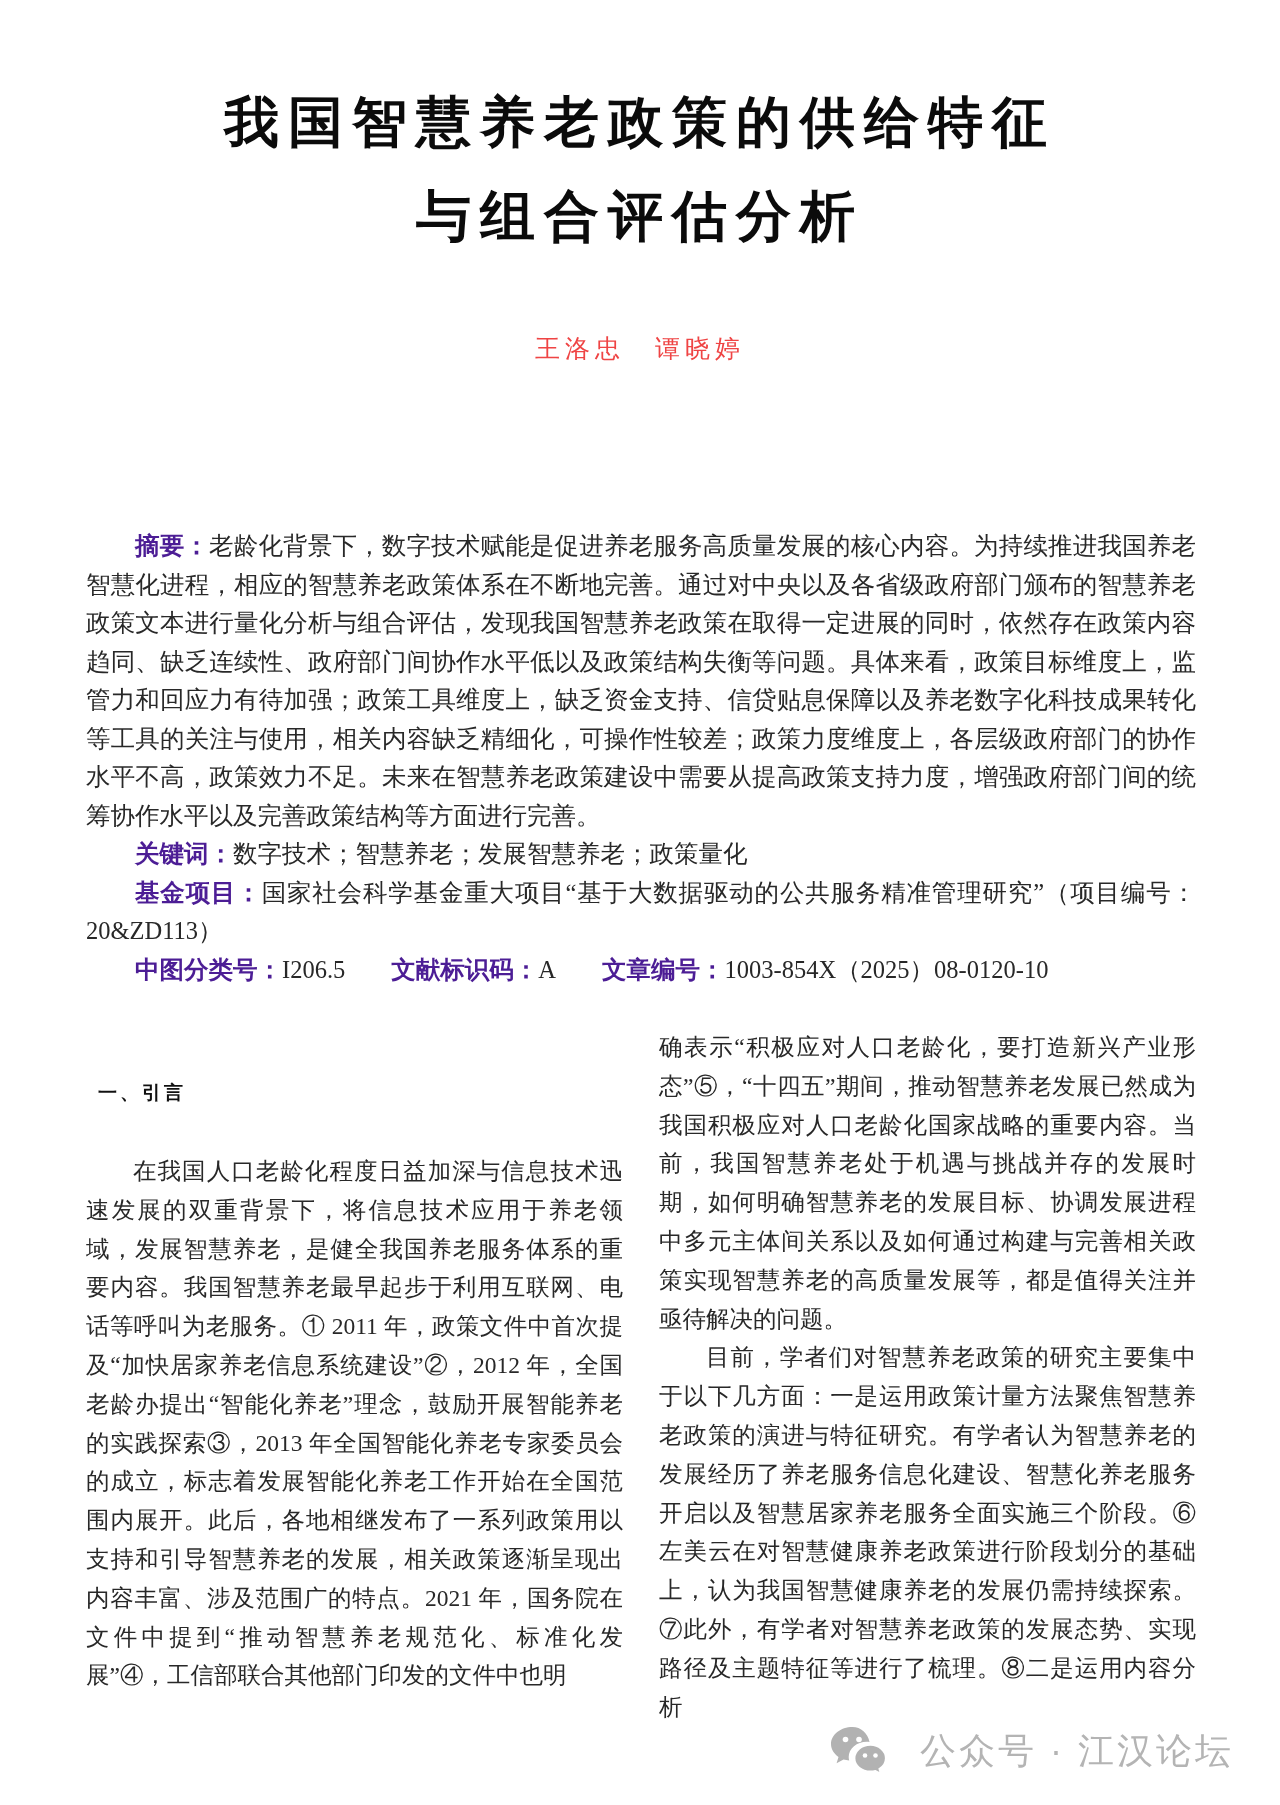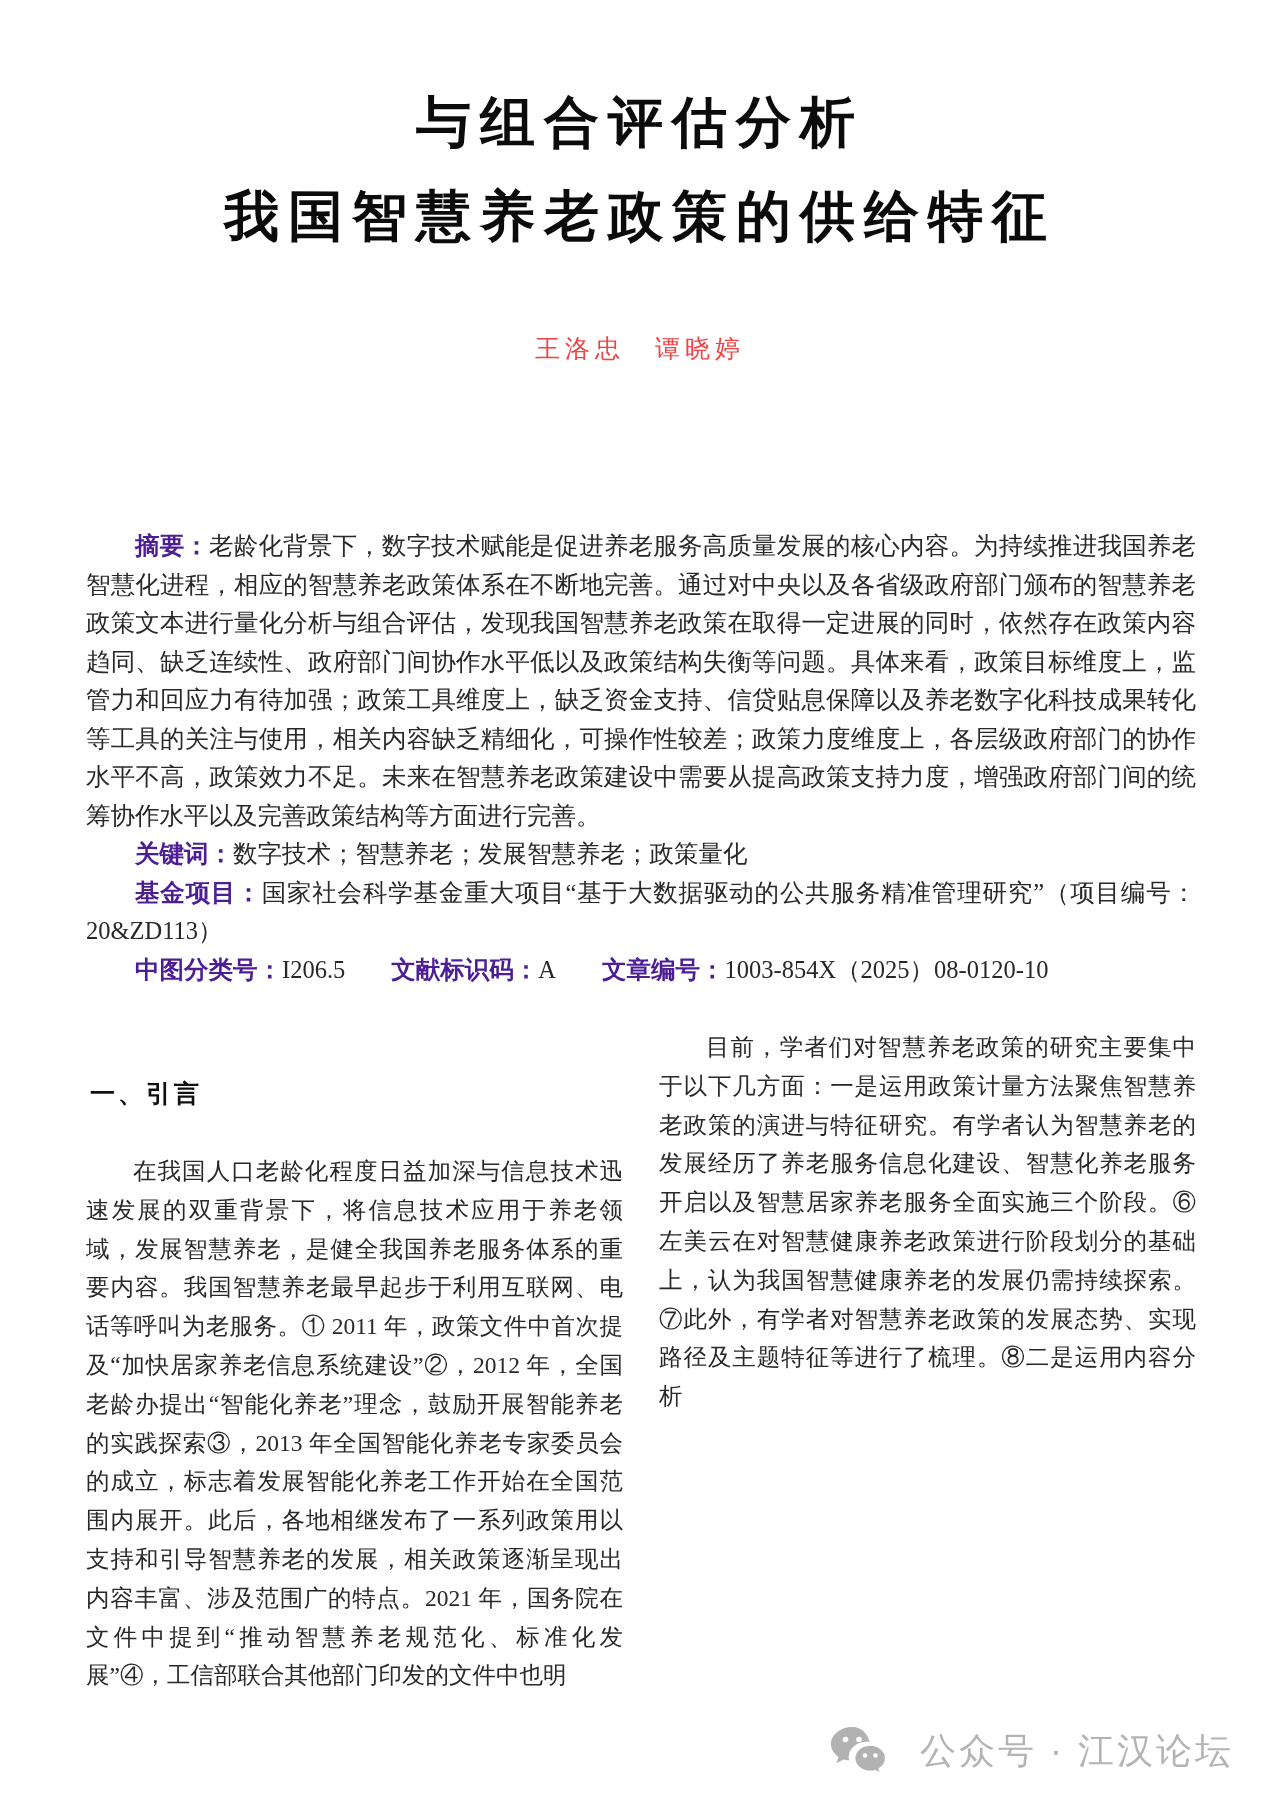--- a/index.html
+++ b/index.html
@@ -29,59 +29,60 @@
   }
   .meta-gap { margin-right:46px; }
   .col {
     position:absolute; top:1028px; width:537px;
     font-size:23.5px; line-height:38.8px; text-align:justify; color:#282828;
   }
   .col-left  { left:86px; }
   .col-right { left:659px; }
   .sec-heading {
     font-family:"Liberation Sans","DejaVu Sans",sans-serif;
-    font-weight:bold; font-size:25px; line-height:30px;
+    font-weight:bold; font-size:19px; line-height:30px;
     letter-spacing:3px; color:#101010;
-    margin:50px 0 44px 4px; text-indent:0;
+    margin:50px 0 44px 12px; text-indent:0;
   }
   .col p { margin:0; text-indent:2em; }
   .col p.no-indent { text-indent:0; }
   .watermark {
     position:absolute; top:1726px; right:46px;
     display:flex; align-items:center; gap:32px;
     font-family:"Liberation Sans","DejaVu Sans",sans-serif;
     font-size:36px; color:#b4b4b4; letter-spacing:3px;
   }
   .wm-icon { flex:0 0 auto; display:block; }
 </style>
 </head>
 <body>
 
 <div class="page">
 
   <div class="doc-title">
+    <div>我国智慧养老政策的供给特征</div>
     <div>与组合评估分析</div>
-    <div>我国智慧养老政策的供给特征</div>
   </div>
 
   <div class="authors">王洛忠　谭晓婷</div>
 
   <div class="front">
     <p><span class="lbl">摘要：</span><span>老龄化背景下，数字技术赋能是促进养老服务高质量发展的核心内容。为持续推进我国养老智慧化进程，相应的智慧养老政策体系在不断地完善。通过对中央以及各省级政府部门颁布的智慧养老政策文本进行量化分析与组合评估，发现我国智慧养老政策在取得一定进展的同时，依然存在政策内容趋同、缺乏连续性、政府部门间协作水平低以及政策结构失衡等问题。具体来看，政策目标维度上，监管力和回应力有待加强；政策工具维度上，缺乏资金支持、信贷贴息保障以及养老数字化科技成果转化等工具的关注与使用，相关内容缺乏精细化，可操作性较差；政策力度维度上，各层级政府部门的协作水平不高，政策效力不足。未来在智慧养老政策建设中需要从提高政策支持力度，增强政府部门间的统筹协作水平以及完善政策结构等方面进行完善。</span></p>
     <p><span class="lbl">关键词：</span><span>数字技术；智慧养老；发展智慧养老；政策量化</span></p>
     <p><span class="lbl">基金项目：</span><span>国家社会科学基金重大项目“基于大数据驱动的公共服务精准管理研究”（项目编号：20&amp;ZD113）</span></p>
     <p><span class="lbl">中图分类号：</span><span class="meta-gap">I206.5</span><span class="lbl">文献标识码：</span><span class="meta-gap">A</span><span class="lbl">文章编号：</span><span>1003-854X（2025）08-0120-10</span></p>
   </div>
 
   <div class="col col-left">
     <div class="sec-heading">一、引言</div>
     <p>在我国人口老龄化程度日益加深与信息技术迅速发展的双重背景下，将信息技术应用于养老领域，发展智慧养老，是健全我国养老服务体系的重要内容。我国智慧养老最早起步于利用互联网、电话等呼叫为老服务。① 2011 年，政策文件中首次提及“加快居家养老信息系统建设”②，2012 年，全国老龄办提出“智能化养老”理念，鼓励开展智能养老的实践探索③，2013 年全国智能化养老专家委员会的成立，标志着发展智能化养老工作开始在全国范围内展开。此后，各地相继发布了一系列政策用以支持和引导智慧养老的发展，相关政策逐渐呈现出内容丰富、涉及范围广的特点。2021 年，国务院在文件中提到“推动智慧养老规范化、标准化发展”④，工信部联合其他部门印发的文件中也明</p>
   </div>
 
   <div class="col col-right">
+    <p class="no-indent">确表示“积极应对人口老龄化，要打造新兴产业形态”⑤，“十四五”期间，推动智慧养老发展已然成为我国积极应对人口老龄化国家战略的重要内容。当前，我国智慧养老处于机遇与挑战并存的发展时期，如何明确智慧养老的发展目标、协调发展进程中多元主体间关系以及如何通过构建与完善相关政策实现智慧养老的高质量发展等，都是值得关注并亟待解决的问题。</p>
     <p>目前，学者们对智慧养老政策的研究主要集中于以下几方面：一是运用政策计量方法聚焦智慧养老政策的演进与特征研究。有学者认为智慧养老的发展经历了养老服务信息化建设、智慧化养老服务开启以及智慧居家养老服务全面实施三个阶段。⑥左美云在对智慧健康养老政策进行阶段划分的基础上，认为我国智慧健康养老的发展仍需持续探索。⑦此外，有学者对智慧养老政策的发展态势、实现路径及主题特征等进行了梳理。⑧二是运用内容分析</p>
   </div>
 
   <div class="watermark">
     <svg class="wm-icon" width="58" height="50" viewBox="0 0 58 50" aria-hidden="true">
       <g>
         <path fill="#b2b2b2" d="M22.5 1C10.6 1 1 8.6 1 18c0 5.2 2.9 9.8 7.5 12.9l-1.9 6.3 6.9-3.7c1.8 0.5 3.7 0.8 5.7 0.9-0.3-1.1-0.5-2.2-0.5-3.4 0-8.4 8.1-15.2 18.1-15.2 0.9 0 1.8 0.1 2.7 0.2C37.9 7.2 30.9 1 22.5 1z"></path>
         <circle fill="#ffffff" cx="15.5" cy="13.5" r="2.8"></circle>
         <circle fill="#ffffff" cx="29" cy="13.5" r="2.8"></circle>
         <path fill="#b2b2b2" stroke="#ffffff" stroke-width="2.4" d="M40.5 18.6c-9 0-16.3 6.1-16.3 13.6 0 7.5 7.3 13.6 16.3 13.6 1.7 0 3.4-0.2 4.9-0.6l5.9 3.1-1.6-5.3c3.9-2.5 6.4-6.4 6.4-10.8 0-7.5-7.3-13.6-15.6-13.6z"></path>

